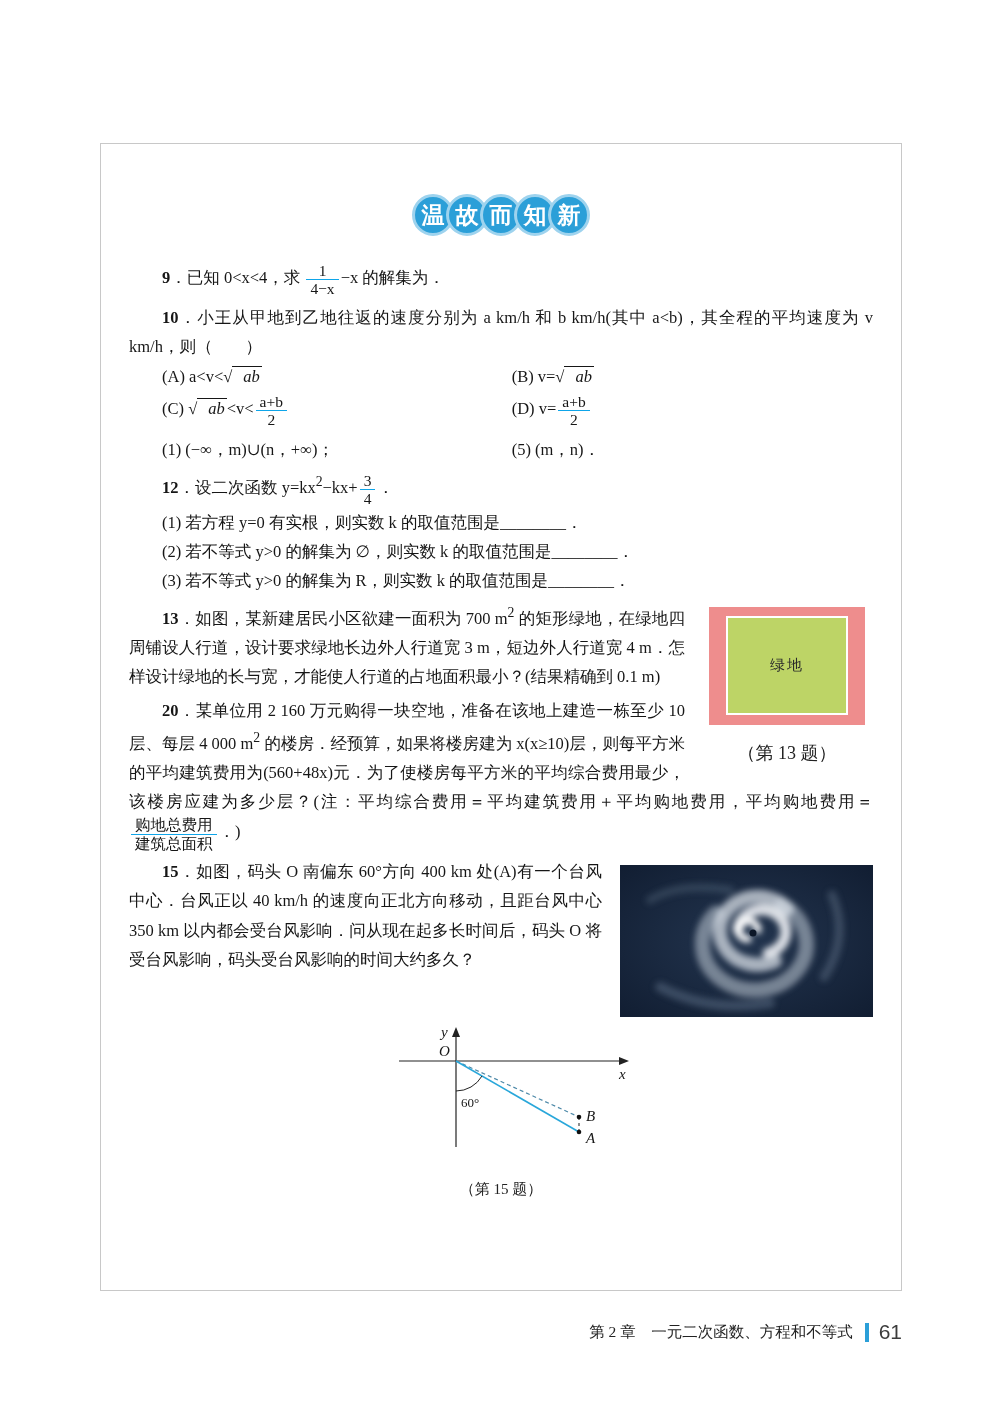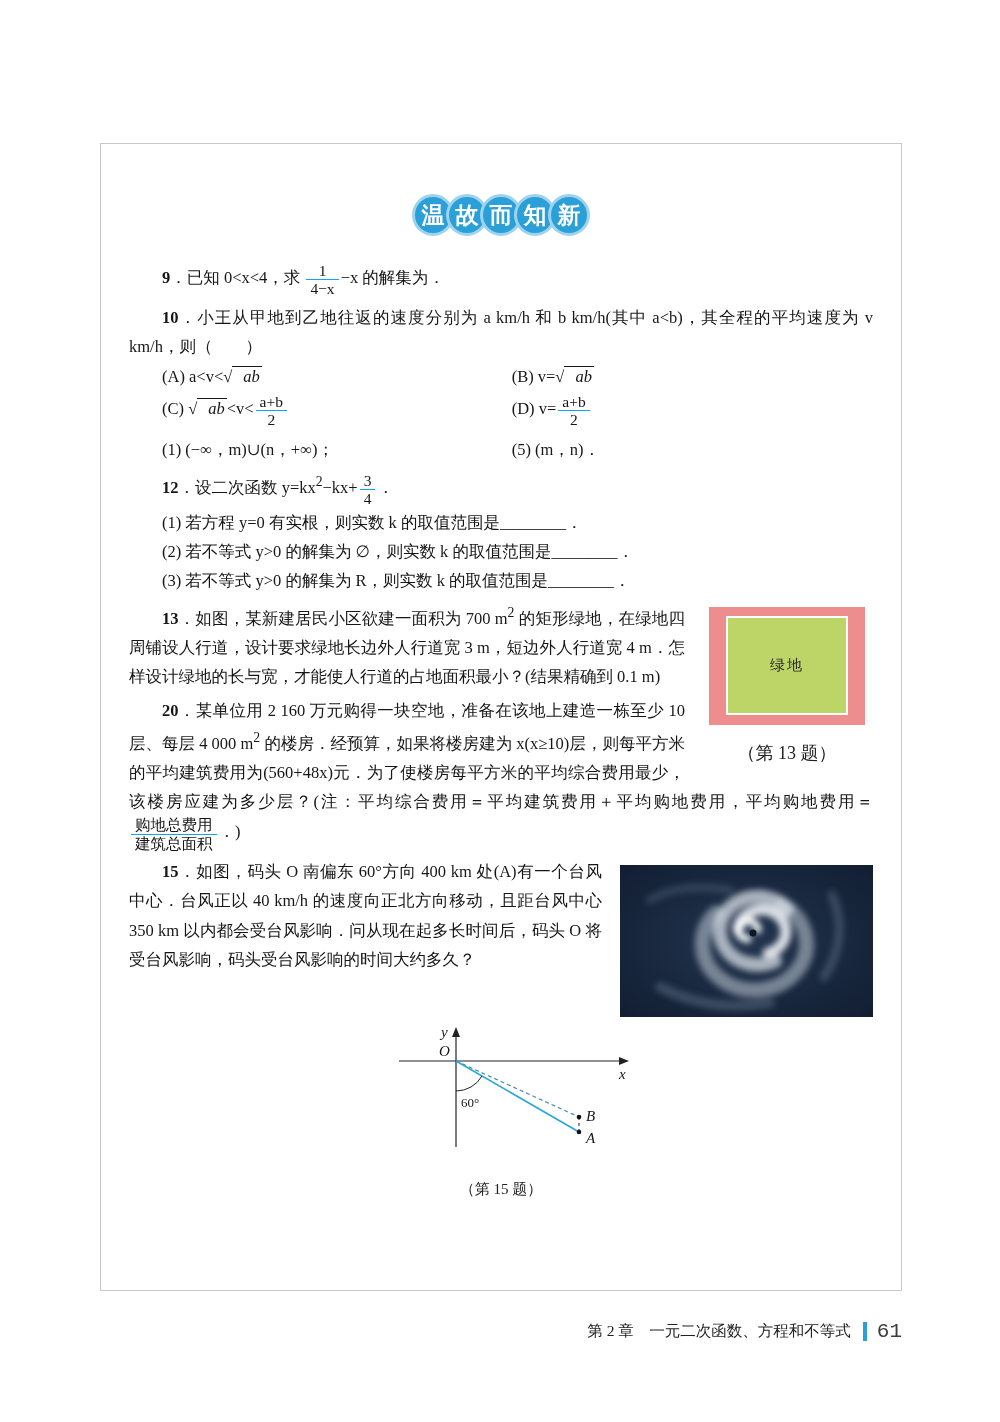--- a/index.html
+++ b/index.html
@@ -45,21 +45,21 @@
   .fig-cap { font-size: 18px; margin-top: 12px; color: #222; }
 
   .typhoon { float: right; width: 253px; margin: 8px 0 4px 18px; text-indent: 0; }
   .typhoon svg { display: block; }
 
   .diagram-wrap { clear: right; text-align: center; text-indent: 0; margin-top: 2px; }
   .diagram-cap { font-size: 15px; margin-top: 5px; color: #222; }
 
   .footer { position: absolute; right: 98px; top: 1320px; display: flex; align-items: center; font-size: 15.5px; color: #222; }
   .footer-bar { width: 4px; height: 19px; background: #2b9fd8; margin: 0 10px 0 12px; }
-  .footer-page { font-size: 21px; color: #3c3c3c; font-family: Liberation Mono, monospace; }
+  .footer-page { font-size: 21px; color: #3c3c3c; font-family: Liberation Sans, sans-serif; }
 
   svg text { font-family: "Liberation Serif", "DejaVu Serif", serif; }
   .svg-var { font-style: italic; font-size: 15px; fill: #161616; }
   .svg-ang { font-size: 13px; fill: #161616; }
 </style>
 </head>
 <body>
 
 <div class="canvas">
   <div class="page-frame">

